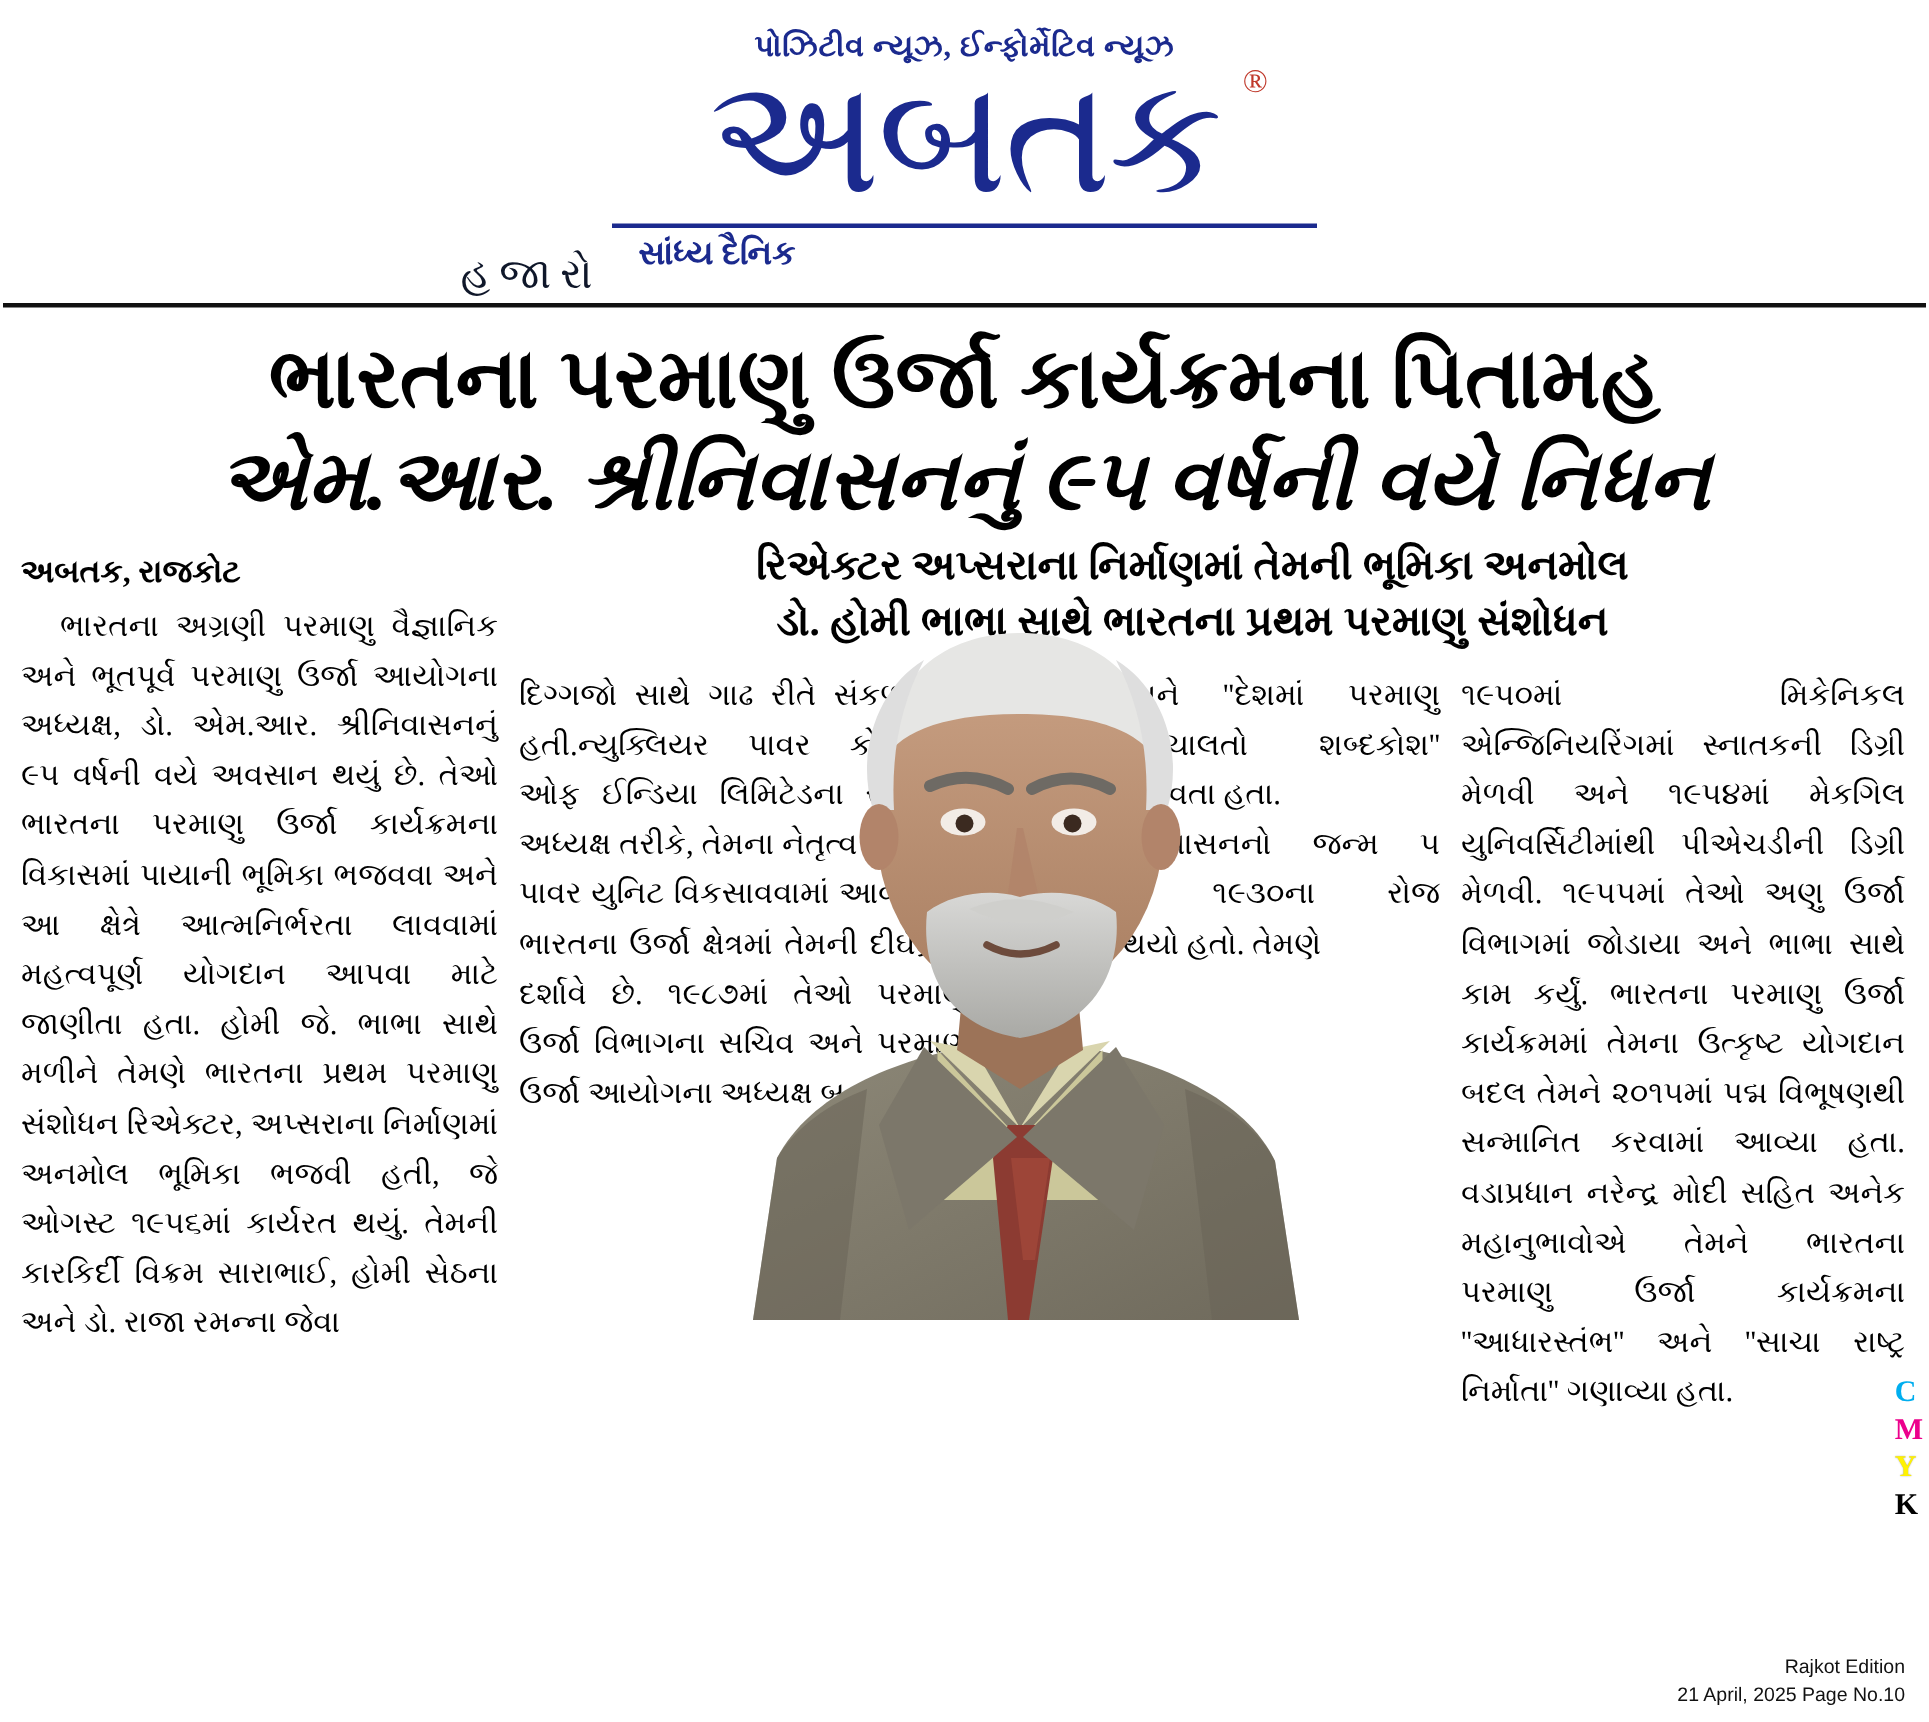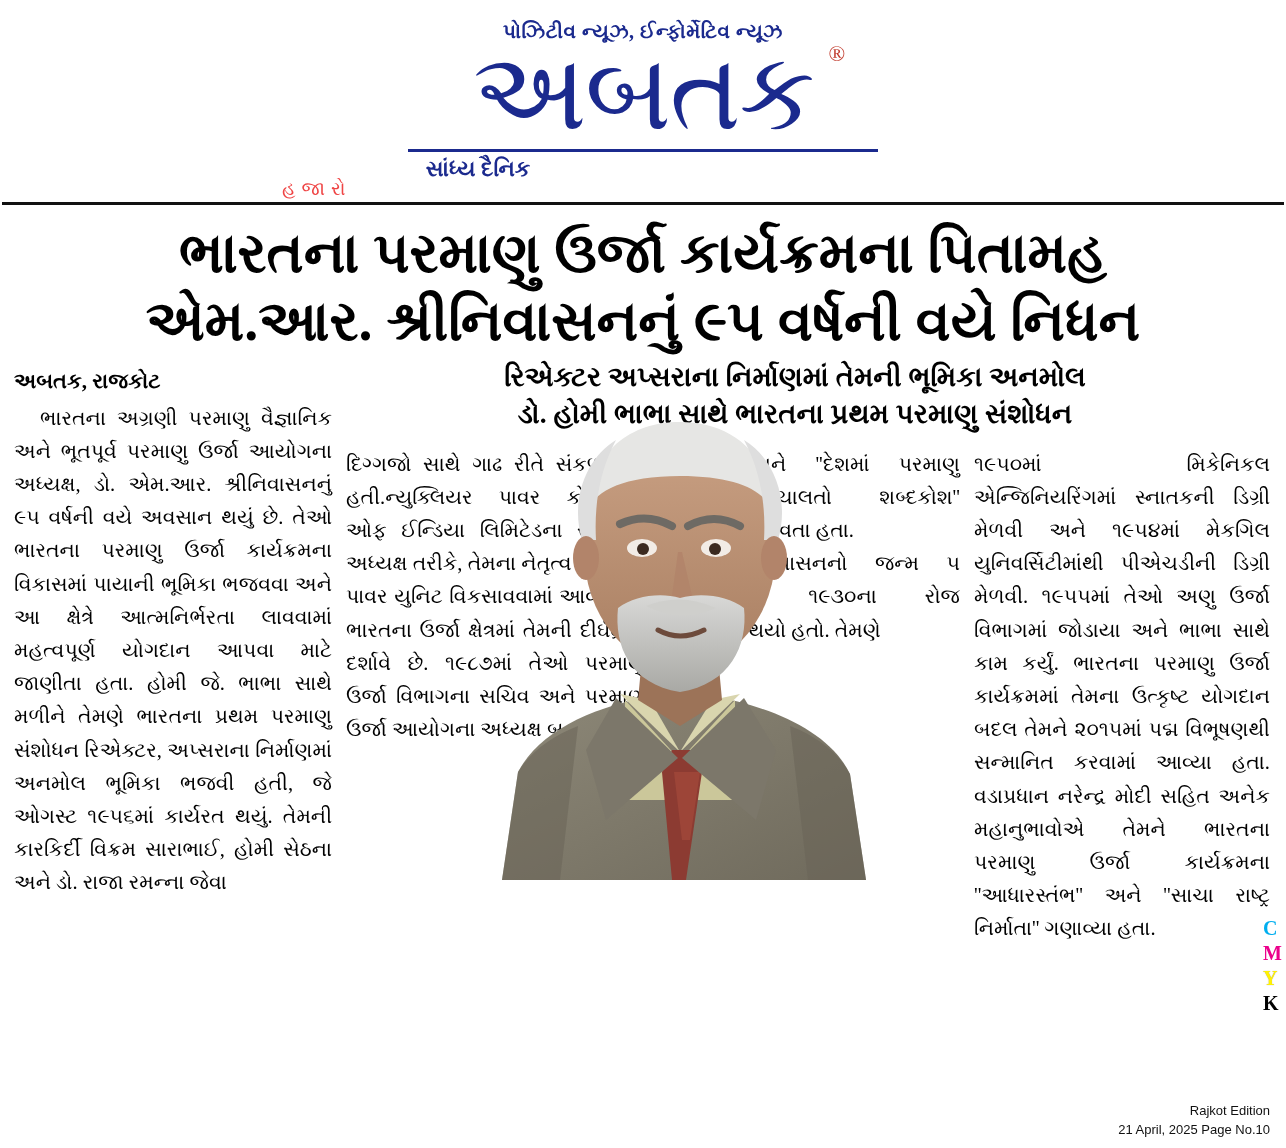--- a/index.html
+++ b/index.html
@@ -59,23 +59,23 @@
     font-family: "Liberation Serif", serif;
     font-weight: bold;
     font-size: 22px;
     color: #1b2a8e;
     margin-top: 4px;
     padding-right: 330px;
   }
   .ghost-text {
     position: absolute;
     bottom: 2px;
-    left: 282px;
-    font-size: 19px;
-    color: #ef4444;
+    left: 307px;
+    font-size: 28px;
+    color: #0f172a;
     letter-spacing: 6px;
   }
 
   .rule-thick {
     height: 3px;
     background: #111;
     margin: 0 2px;
   }
 
   
@@ -84,21 +84,21 @@
   }
   .headline {
     text-align: center;
     font-family: "Liberation Serif", serif;
     font-weight: bold;
     color: #000;
     font-size: 56px;
     line-height: 1.22;
     letter-spacing: 0px;
   }
-  .headline .l2 { display: block; }
+  .headline .l2 { display: block; font-style: italic; }
 
   
   .content {
     position: relative;
     display: flex;
     padding: 6px 14px 0 14px;
     gap: 14px;
   }
   .col {
     font-family: "Liberation Serif", serif;

